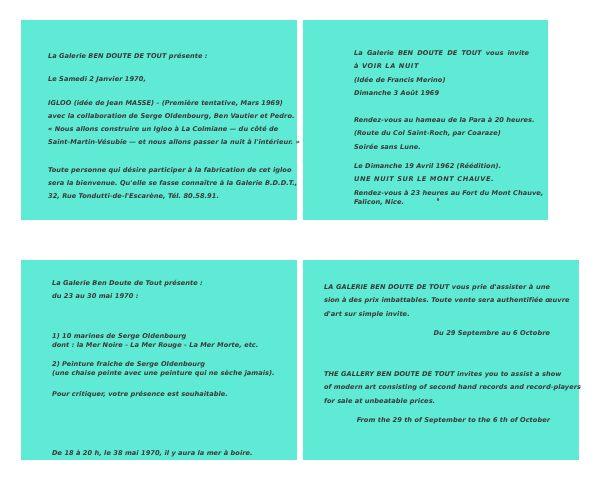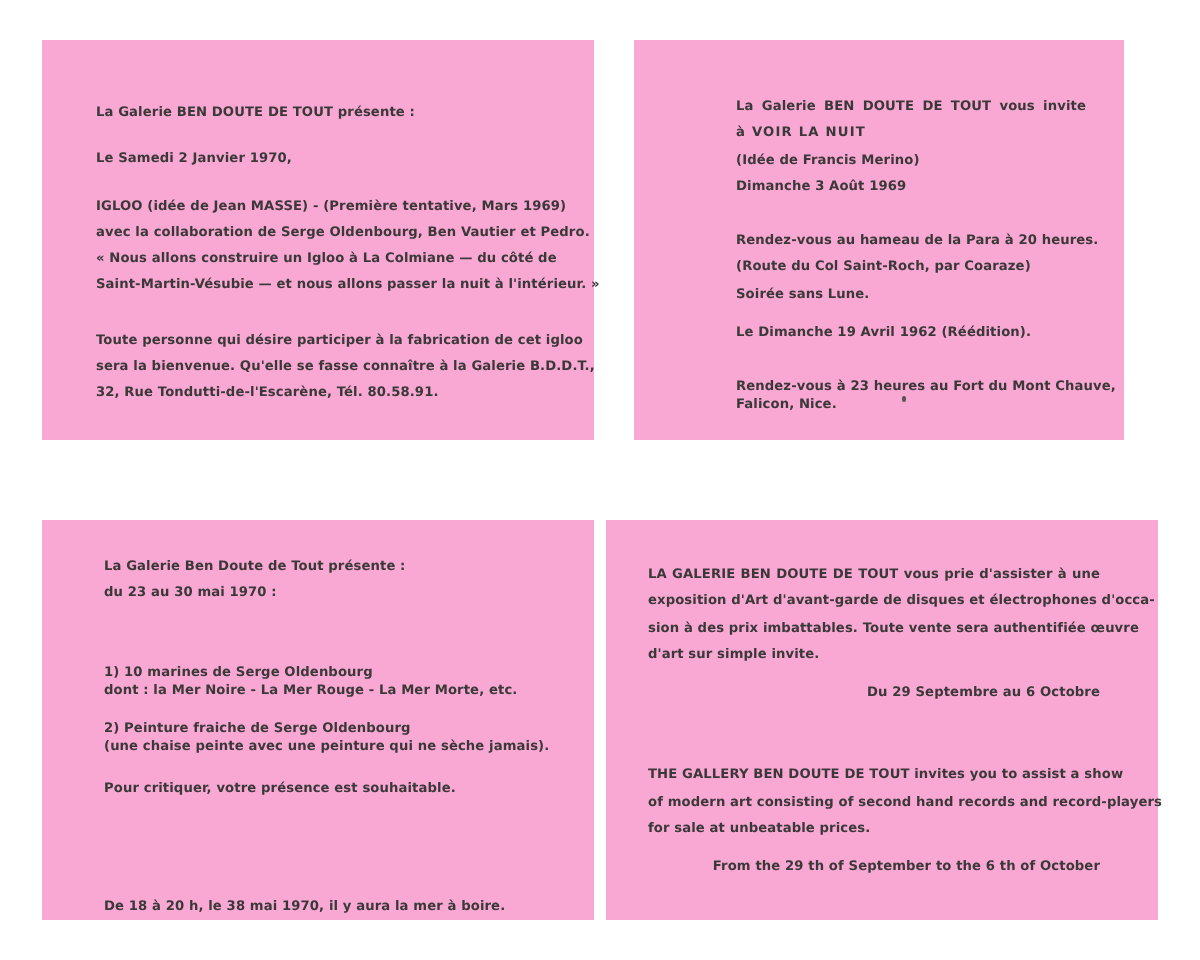--- a/index.html
+++ b/index.html
@@ -1,22 +1,22 @@
 <!DOCTYPE html>
 <html><head>
 <meta charset="utf-8">
 <style>
   html, body { margin:0; padding:0; }
   body { width:600px; height:480px; background:#ffffff; position:relative; overflow:hidden;
          font-family: "DejaVu Sans", sans-serif; color:#3a3838; }
-  .card { position:absolute; background:#f9a8d4; box-sizing:border-box; }
+  .card { position:absolute; background:#5eead4; box-sizing:border-box;font-style:italic; }
   .card p { margin:0; font-size:6.6px; line-height:13.3px; font-weight:bold; letter-spacing:0.05px; white-space:nowrap; }
   .card .caps { letter-spacing:0.6px; }
   .c1 { left:21px; top:20px; width:276px; height:200px; }
-  .c2 { left:317px; top:20px; width:245px; height:200px; }
+  .c2 { left:303px; top:20px; width:245px; height:200px; }
   .c3 { left:21px; top:260px; width:276px; height:200px; }
   .c4 { left:303px; top:260px; width:276px; height:200px; }
   .txt { position:absolute; }
   .c1 .txt { left:27px; top:30px; width:225px; }
   .c2 .txt { left:51px; top:27px; width:175px; }
   .c3 .txt { left:31px; top:17px; width:210px; }
   .c4 .txt { left:21px; top:21px; width:226px; }
   .just { text-align:justify; text-align-last:justify; }
   .right { text-align:right; }
   .gap6 { height:6px; } .gap10 { height:10px; } .gap14 { height:14px; } .gap28 { height:28px; } .gap40 { height:40px; }
@@ -47,21 +47,22 @@
     <p class="just">La Galerie BEN DOUTE DE TOUT vous invite</p>
     <p class="caps">à VOIR LA NUIT</p>
     <p>(Idée de Francis Merino)</p>
     <p>Dimanche 3 Août 1969</p>
     <div class="gap14"></div>
     <p class="just">Rendez-vous au hameau de la Para à 20 heures.</p>
     <p>(Route du Col Saint-Roch, par Coaraze)</p>
     <p>Soirée sans Lune.</p>
     <div class="gap6"></div>
     <p>Le Dimanche 19 Avril 1962 (Réédition).</p>
-    <p class="just" style="line-height:9px;margin-top:16px;">Rendez-vous à 23 heures au Fort du Mont Chauve,</p>
+    <p class="caps">UNE NUIT SUR LE MONT CHAUVE.</p>
+    <p class="just" style="line-height:9px;margin-top:2px;">Rendez-vous à 23 heures au Fort du Mont Chauve,</p>
     <p style="line-height:9px;">Falicon, Nice.</p>
   </div>
   <div class="mark"></div>
 </div>
 
 <div class="card c3">
   <div class="txt">
     <p style="font-weight:normal;font-weight:600;">La Galerie Ben Doute de Tout présente :</p>
     <p>du 23 au 30 mai 1970 :</p>
     <div class="gap28"></div>
@@ -74,21 +75,20 @@
     <p>Pour critiquer, votre présence est souhaitable.</p>
     <div class="gap40"></div>
     <div class="gap6"></div>
     <p>De 18 à 20 h, le 38 mai 1970, il y aura la mer à boire.</p>
   </div>
 </div>
 
 <div class="card c4">
   <div class="txt">
     <p class="just">LA GALERIE BEN DOUTE DE TOUT vous prie d'assister à une</p>
-    <p class="just">exposition d'Art d'avant-garde de disques et électrophones d'occa-</p>
     <p class="just">sion à des prix imbattables. Toute vente sera authentifiée œuvre</p>
     <p>d'art sur simple invite.</p>
     <div class="gap6"></div>
     <p class="right">Du 29 Septembre au 6 Octobre</p>
     <div class="gap28"></div>
     <p class="just">THE GALLERY BEN DOUTE DE TOUT invites you to assist a show</p>
     <p class="just">of modern art consisting of second hand records and record-players</p>
     <p>for sale at unbeatable prices.</p>
     <div class="gap6"></div>
     <p class="right">From the 29 th of September to the 6 th of October</p>

